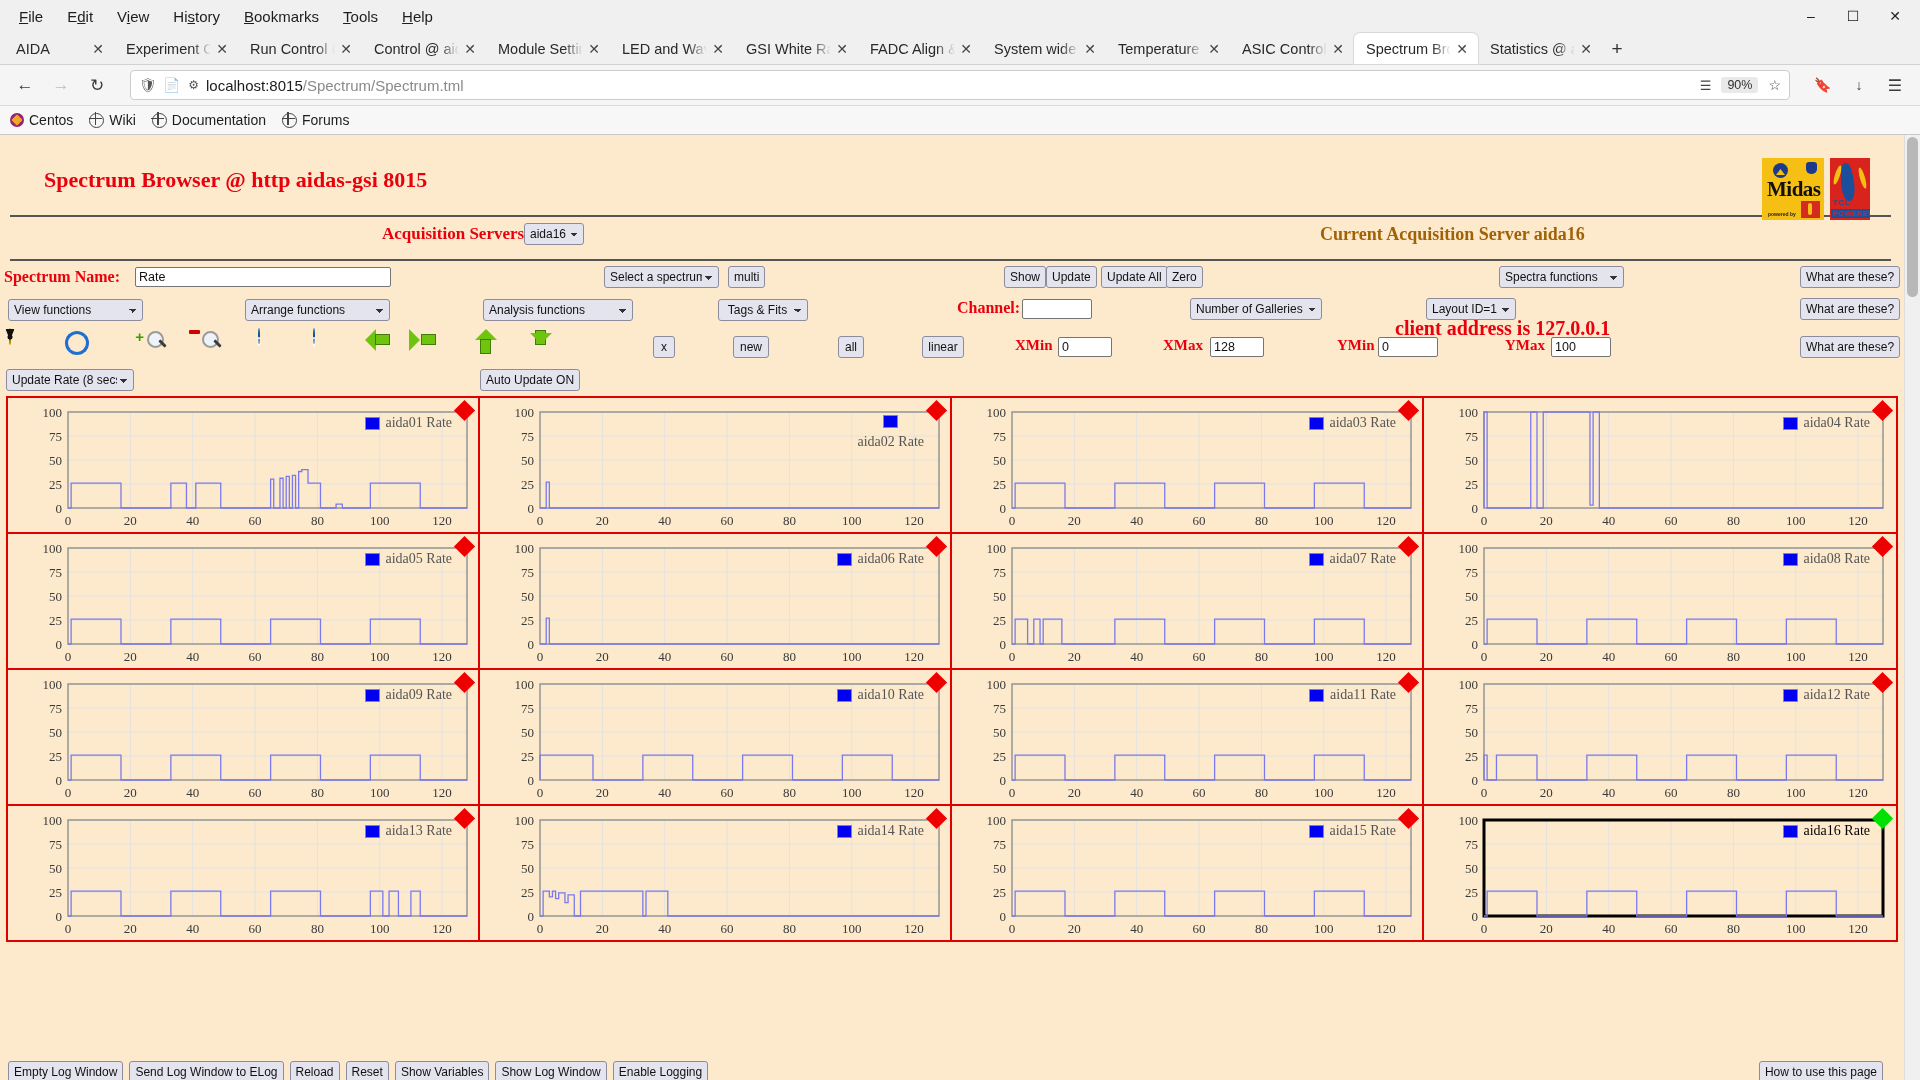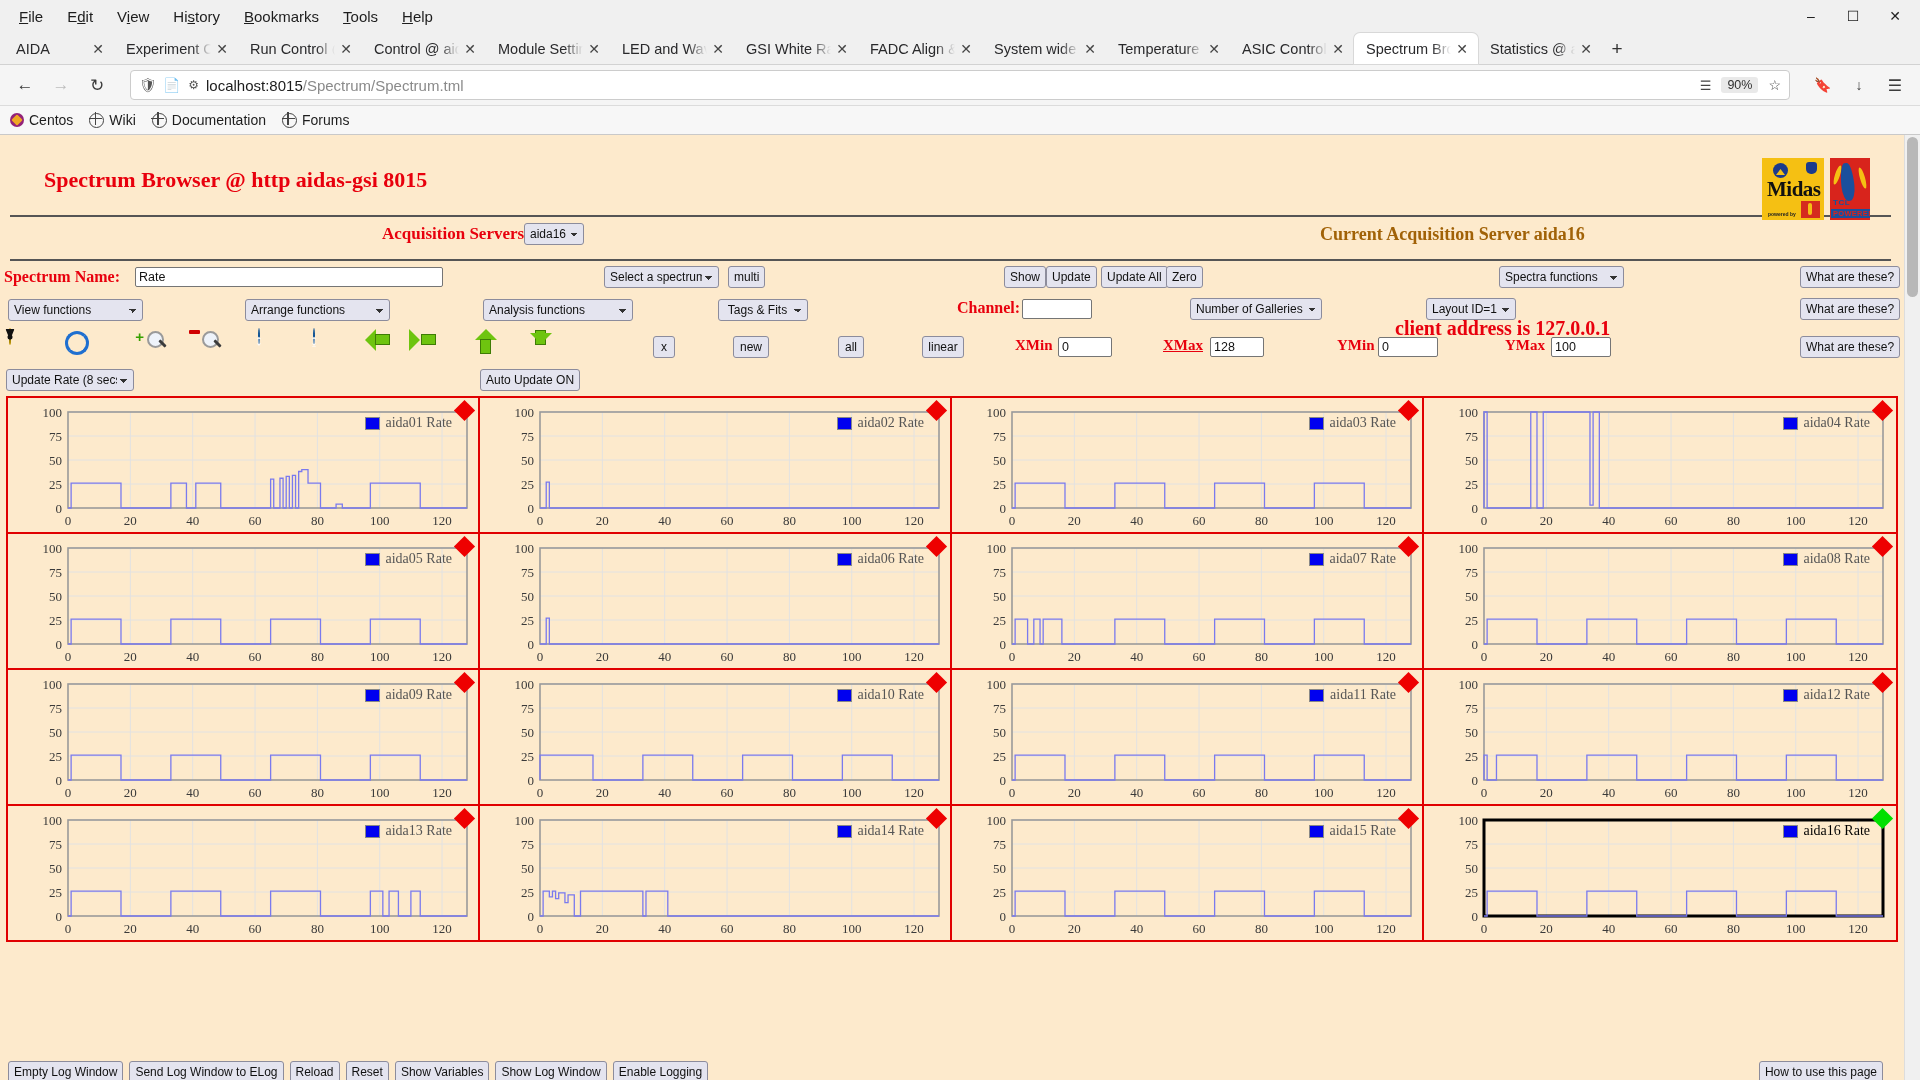--- a/index.html
+++ b/index.html
@@ -323,21 +323,21 @@
       <div class="acqlabel">Acquisition Servers</div>
       <select class="sel acqsel" id="acqsel"><option>aida16</option></select>
       <div class="curracq">Current Acquisition Server aida16</div>
     </div>
 
     <hr class="sep">
 
     <div class="ctrlarea">
 
       <div class="abs redlbl" style="left:4px;top:7px;">Spectrum Name:</div>
-      <input class="txt abs" style="left: 135px; top: 6px; width: 308px;" id="specname" value="Rate">
+      <input class="txt abs" style="left: 135px; top: 6px; width: 256px;" id="specname" value="Rate">
       <select class="sel abs" style="left:604px;top:5px;width:115px;" id="selspec"><option>Select a spectrum</option></select>
       <button class="btn abs" style="left:728px;top:5px;">multi</button>
       <button class="btn abs" style="left:1004px;top:5px;">Show</button>
       <button class="btn abs" style="left:1046px;top:5px;">Update</button>
       <button class="btn abs" style="left:1101px;top:5px;">Update All</button>
       <button class="btn abs" style="left:1166px;top:5px;">Zero</button>
       <select class="sel abs" style="left:1499px;top:5px;width:125px;" id="spfun"><option>Spectra functions</option></select>
       <button class="btn abs" style="left:1800px;top:5px;">What are these?</button>
 
       <div class="abs" style="left:8px;top:38px;">
@@ -370,21 +370,21 @@
         <span class="ticon"><span class="arrow up"><span class="head"></span><span class="shaft"></span></span></span>
         <span class="ticon"><span class="arrow down"><span class="shaft"></span><span class="head"></span></span></span>
       </div>
       <button class="btn abs" style="left:653px;top:75px;width:22px;padding:2px 0;">x</button>
       <button class="btn abs" style="left:733px;top:75px;width:36px;padding:2px 0;">new</button>
       <button class="btn abs" style="left:838px;top:75px;width:26px;padding:2px 0;">all</button>
       <button class="btn abs" style="left:922px;top:75px;width:42px;padding:2px 0;">linear</button>
 
       <div class="abs redlbl" style="left:1015px;top:76px;font-size:15px;">XMin</div>
       <input class="txt abs" style="left: 1058px; top: 76px; width: 54px;" id="xmin" value="0">
-      <div class="abs redlbl" style="left:1163px;top:76px;font-size:15px;text-decoration:underline;">XMax</div>
+      <div class="abs redlbl" style="left:1163px;top:76px;font-size:15px;">XMax</div>
       <input class="txt abs" style="left: 1210px; top: 76px; width: 54px;" id="xmax" value="128">
       <div class="abs redlbl" style="left:1337px;top:76px;font-size:15px;">YMin</div>
       <input class="txt abs" style="left: 1378px; top: 76px; width: 60px;" id="ymin" value="0">
       <div class="abs redlbl" style="left:1505px;top:76px;font-size:15px;">YMax</div>
       <input class="txt abs" style="left: 1551px; top: 76px; width: 60px;" id="ymax" value="100">
       <button class="btn abs" style="left:1800px;top:75px;">What are these?</button>
 
       <select class="sel abs" style="left:6px;top:108px;width:128px;" id="urate"><option>Update Rate (8 secs)</option></select>
       <button class="btn abs" style="left:480px;top:108px;">Auto Update ON</button>
     </div>
@@ -448,21 +448,21 @@
                   <text x="54" y="19" text-anchor="end" font-family="Liberation Serif, serif" font-size="13" fill="#3a3a3a">100</text>
                   <text x="60" y="127" text-anchor="middle" font-family="Liberation Serif, serif" font-size="13" fill="#3a3a3a">0</text>
                   <text x="122.34375" y="127" text-anchor="middle" font-family="Liberation Serif, serif" font-size="13" fill="#3a3a3a">20</text>
                   <text x="184.6875" y="127" text-anchor="middle" font-family="Liberation Serif, serif" font-size="13" fill="#3a3a3a">40</text>
                   <text x="247.03125" y="127" text-anchor="middle" font-family="Liberation Serif, serif" font-size="13" fill="#3a3a3a">60</text>
                   <text x="309.375" y="127" text-anchor="middle" font-family="Liberation Serif, serif" font-size="13" fill="#3a3a3a">80</text>
                   <text x="371.71875" y="127" text-anchor="middle" font-family="Liberation Serif, serif" font-size="13" fill="#3a3a3a">100</text>
                   <text x="434.0625" y="127" text-anchor="middle" font-family="Liberation Serif, serif" font-size="13" fill="#3a3a3a">120</text>
                   <path d="M60.00 110.00 L66.23 110.00 L66.23 84.08 L69.35 84.08 L69.35 110.00 L459.00 110.00 " fill="none" stroke="#7a7aee" stroke-width="1.3"></path>
                 </svg>
-                <div class="legendbox" style="right: 26px; top: 17px;">
+                <div class="legendbox" style="right: 26px; top: 17px; flex-direction: column;">
                   <span class="swatch"></span>
                   <span class="ltext">aida02 Rate</span>
                 </div>
                 <div class="diamond red" style="right: 6px; top: 5px;"></div>
               </div>
             </div>
             <div class="gcell">
               <div class="plotwrap">
                 <svg class="plot" width="473" height="134">
                   <line x1="60" x2="459" y1="86" y2="86" stroke="#e2e2e2" stroke-width="1"></line>

